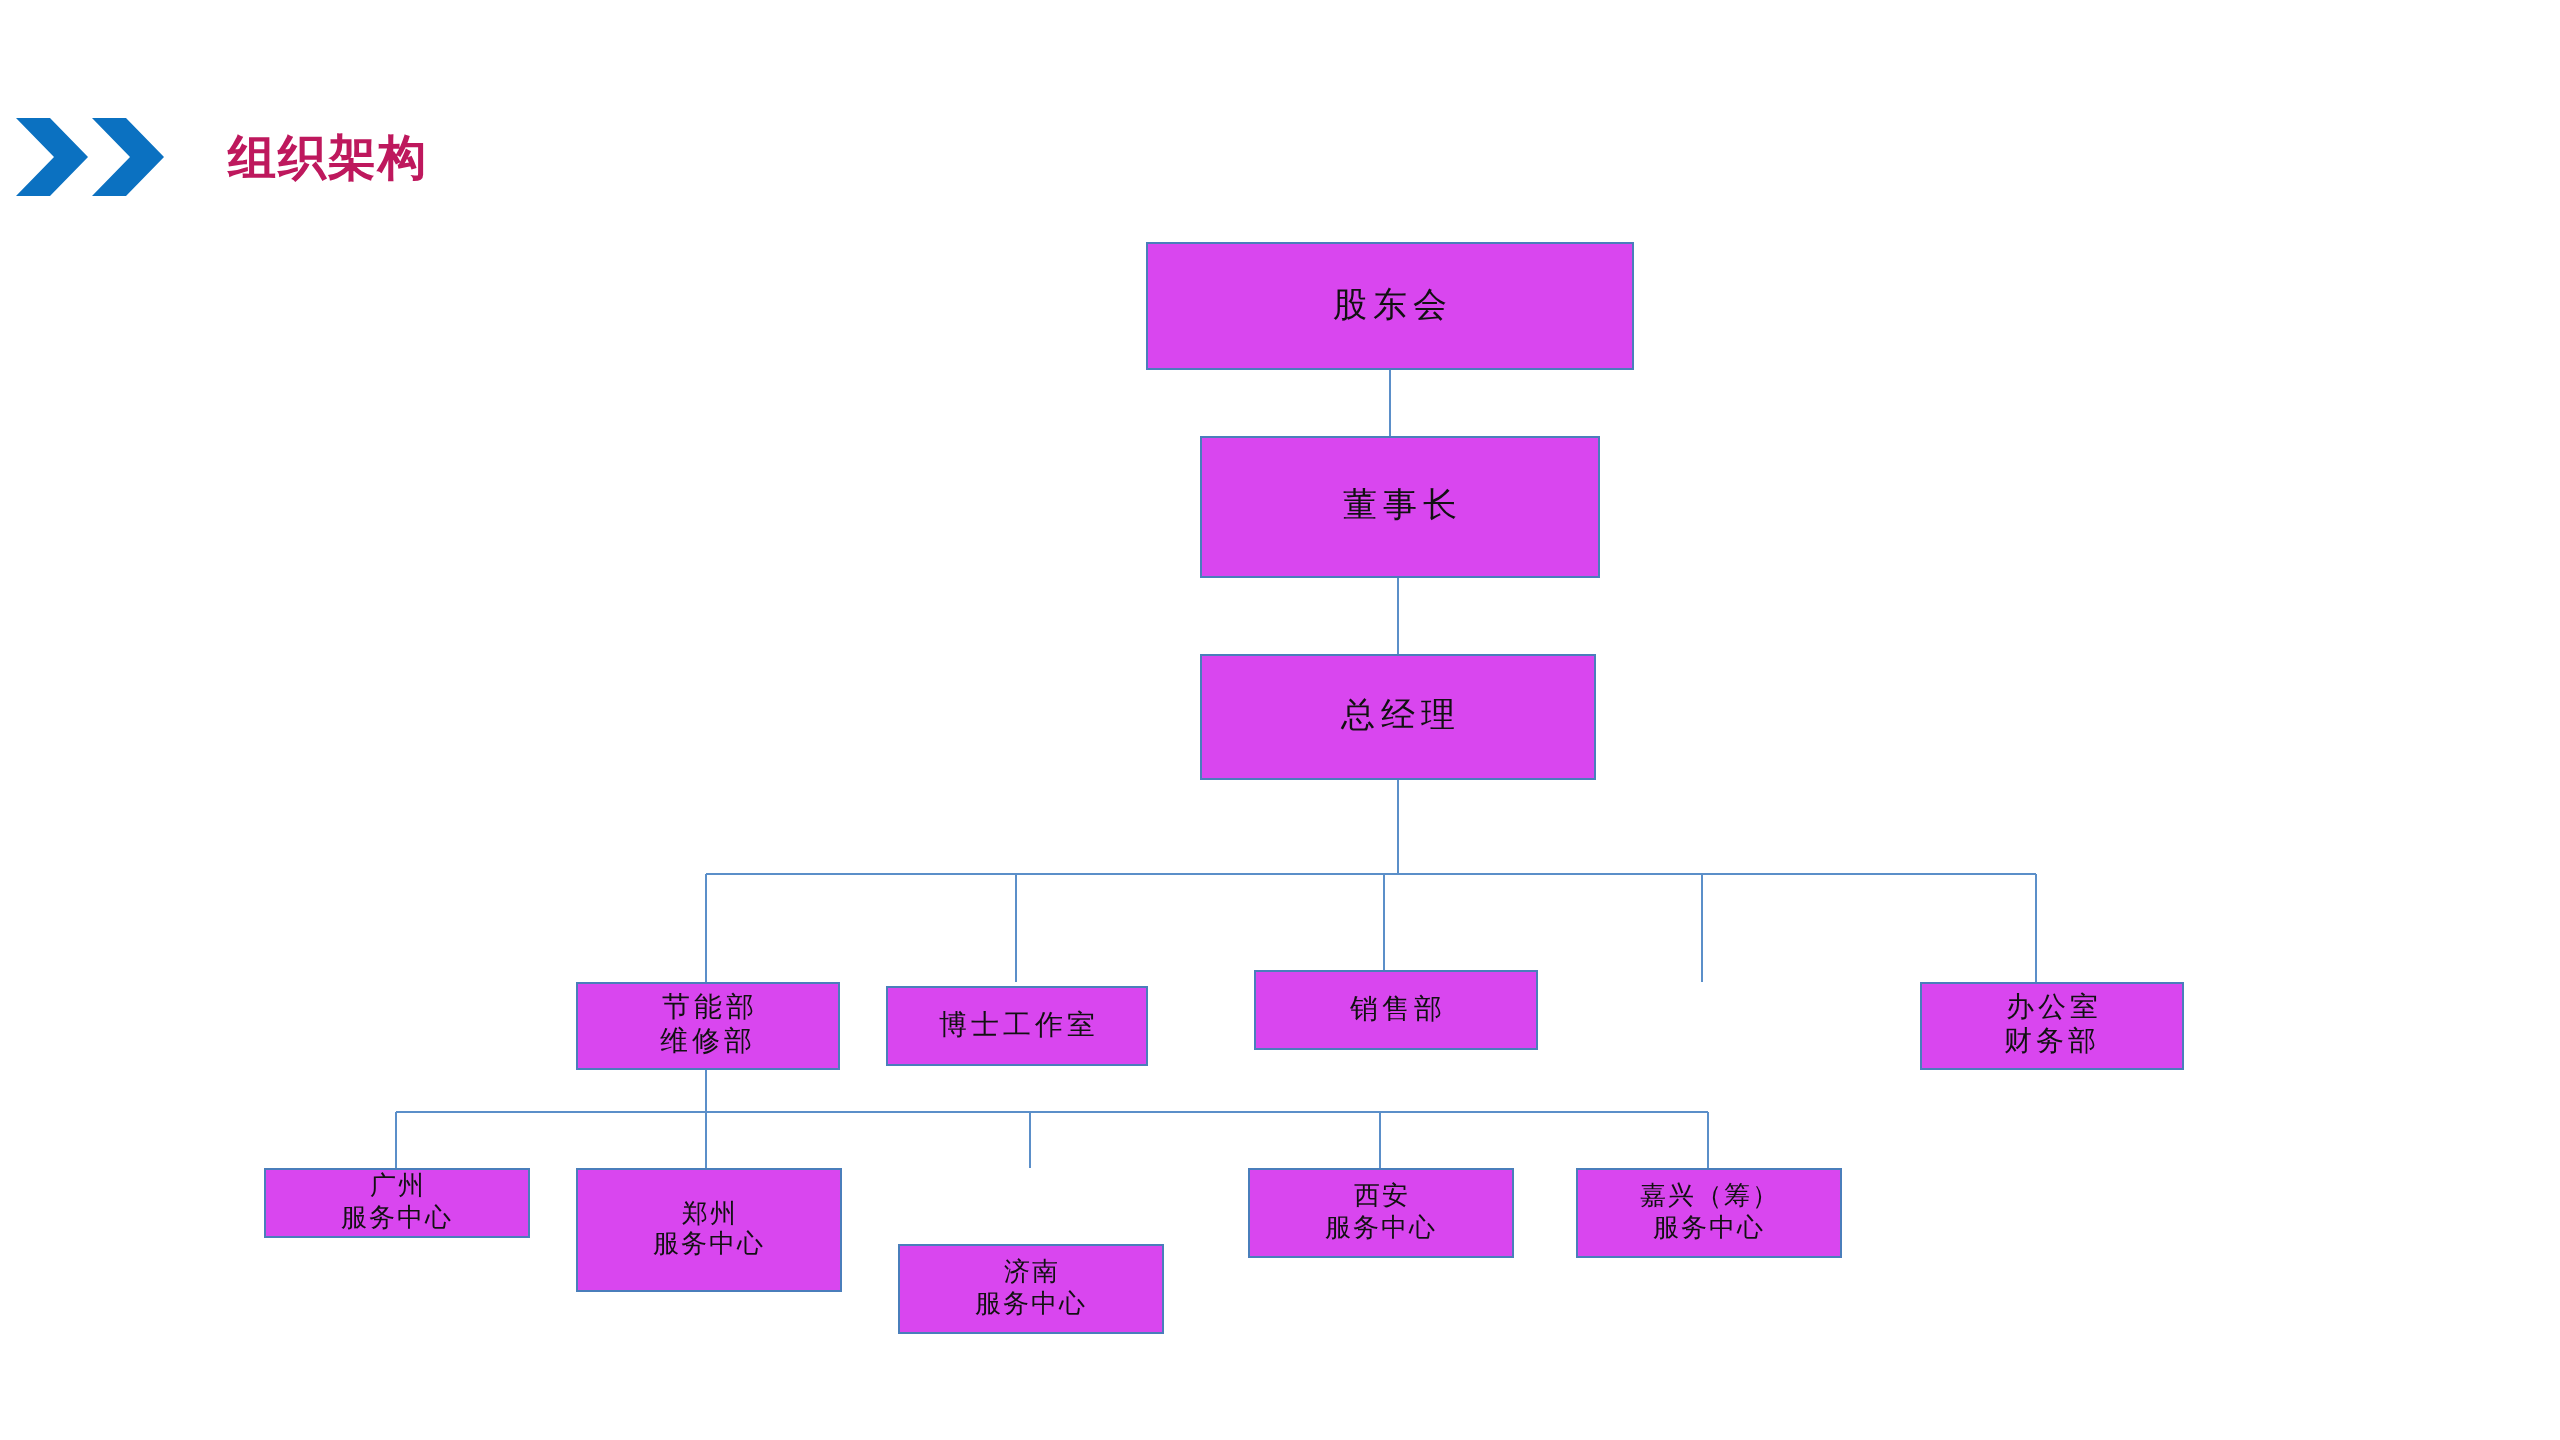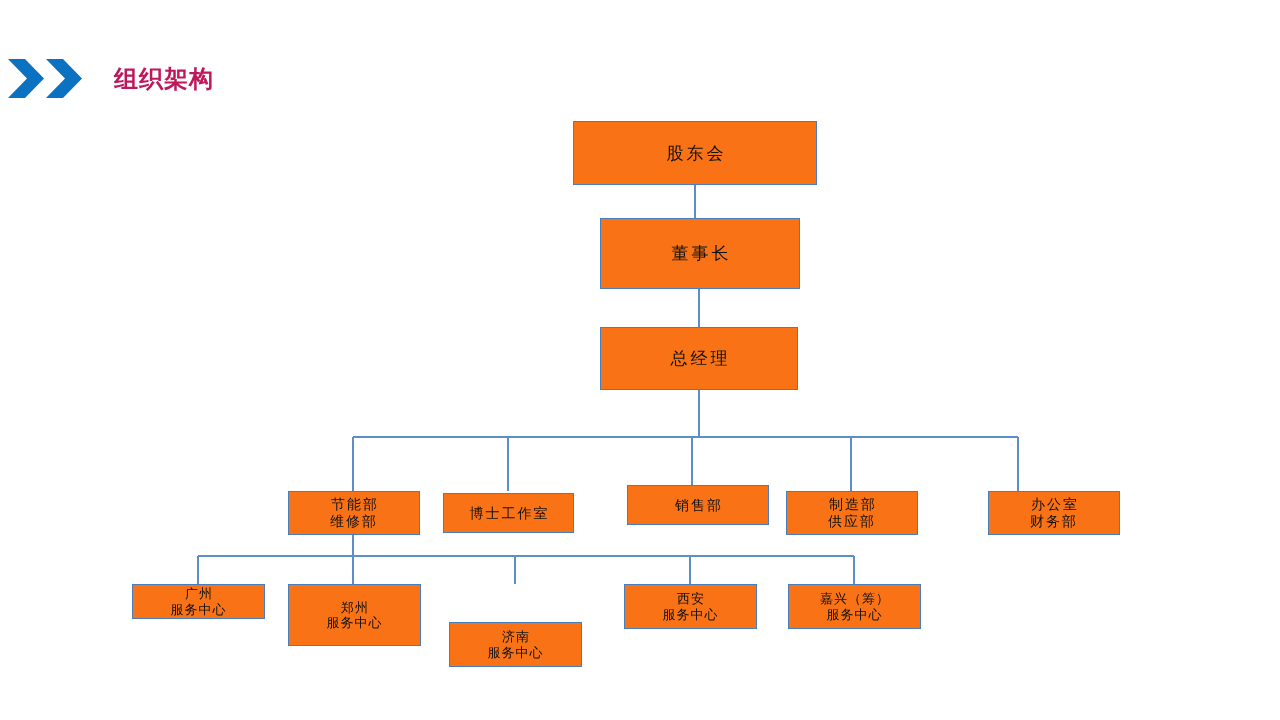--- a/index.html
+++ b/index.html
@@ -57,21 +57,21 @@
     top: 0;
     width: 1280px;
     height: 720px;
     pointer-events: none;
   }
 
   .node {
     position: absolute;
     box-sizing: border-box;
     border: 1px solid #4a7ebb;
-    background: #f97316;
+    background: #d946ef;
     display: flex;
     align-items: center;
     justify-content: center;
     text-align: center;
     color: #111111;
     line-height: 1.18;
     white-space: pre-line;
   }
   .node .node-label {
     display: block;
@@ -148,26 +148,22 @@
   </div>
 
   <div class="node level-dept" style="left:443px; top:493px; width:131px; height:40px;">
     <span class="node-label">博士工作室</span>
   </div>
 
   <div class="node level-dept" style="left:627px; top:485px; width:142px; height:40px;">
     <span class="node-label">销售部</span>
   </div>
 
-  <div class="node level-dept" style="left:786px; top:491px; width:132px; height:44px;">
-    <span class="node-label">制造部
-供应部</span>
-  </div>
 
-  <div class="node level-dept" style="left:988px; top:491px; width:132px; height:44px;align-items:center;">
+  <div class="node level-dept" style="left:960px; top:491px; width:132px; height:44px;align-items:center;">
     <span class="node-label">办公室
 财务部</span>
   </div>
 
   <div class="node level-center" style="left:132px; top:584px; width:133px; height:35px;">
     <span class="node-label">广州
 服务中心</span>
   </div>
 
   <div class="node level-center" style="left:288px; top:584px; width:133px; height:62px;">

